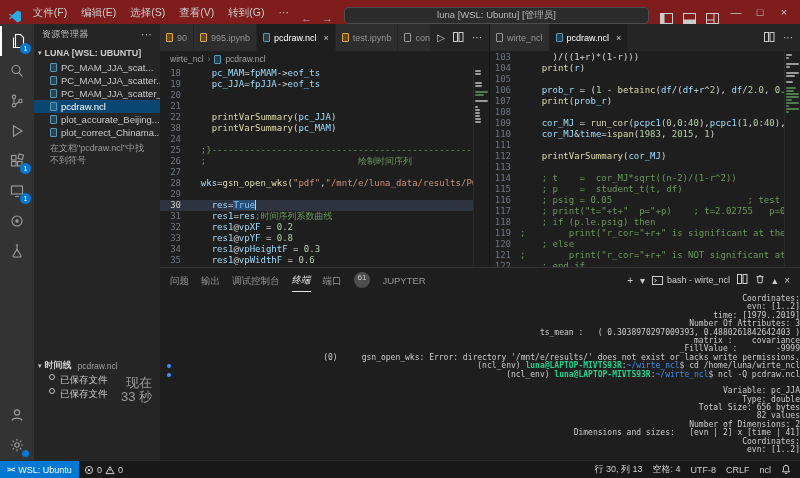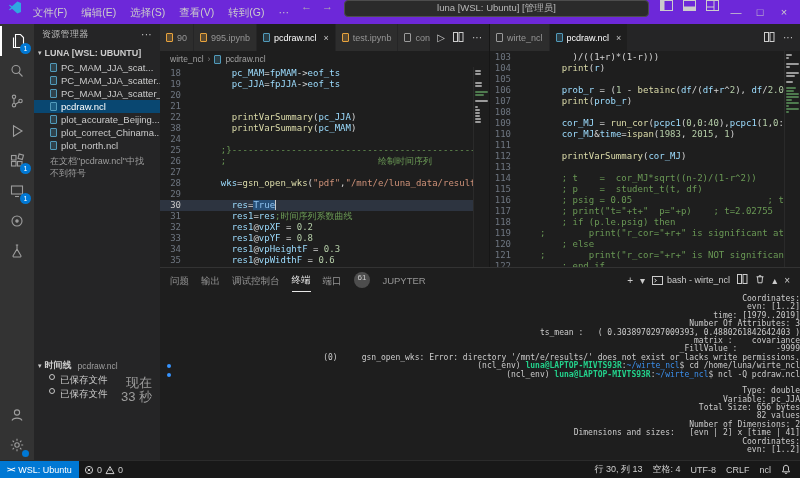--- a/index.html
+++ b/index.html
@@ -1,20 +1,20 @@
 <!DOCTYPE html>
 <html><head>
 <meta charset="utf-8">
 <style>
 *{margin:0;padding:0;box-sizing:border-box;}
 html,body{width:800px;height:478px;overflow:hidden;}
 body{background:#1e1e1e;font-family:"Liberation Sans","DejaVu Sans",sans-serif;color:#cccccc;-webkit-font-smoothing:antialiased;}
 .window{width:800px;height:478px;display:flex;flex-direction:column;}
 
-.titlebar{flex:0 0 24px;height:24px;background:#6d28d9;display:flex;align-items:flex-start;padding:0 4px;}
+.titlebar{flex:0 0 24px;height:24px;background:#7f1d1d;display:flex;align-items:flex-end;padding:0 4px;}
 .logo{width:15px;height:15px;margin:0 4px;}
 .menubar{display:flex;}
 .menu-item{font-size:10.5px;color:#cccccc;padding:0 7px;line-height:24px;white-space:nowrap;}
 .nav-arrow{font-size:11px;color:#b0b0b0;padding:0 5px;}
 .searchbox{width:330px;height:17px;background:#2b2b2b;border:1px solid #4d4d4d;border-radius:4px;font-size:9.5px;color:#b9b9b9;display:flex;align-items:center;justify-content:center;margin:0 6px;white-space:nowrap;overflow:hidden;}
 .tb-spacer{flex:1;}
 .tb-icon{display:flex;align-items:center;padding:0 5px;}
 .win-btn{width:26px;text-align:center;font-size:11px;color:#cccccc;line-height:24px;}
 
 .main{flex:1;display:flex;min-height:0;}
@@ -56,37 +56,37 @@
 .tabs{display:flex;min-width:0;overflow:hidden;}
 .tab{display:flex;align-items:center;gap:4px;padding:0 6px;font-size:9px;color:#969696;background:#2d2d2d;border-right:1px solid #252526;white-space:nowrap;}
 .tab.active{background:#1e1e1e;color:#ffffff;}
 .tab .close{margin-left:3px;font-size:9px;color:#c5c5c5;}
 .tab-actions{margin-left:auto;display:flex;align-items:center;gap:8px;padding:0 7px;color:#cccccc;font-size:10px;}
 .tab-actions svg{stroke:#cccccc;fill:none;stroke-width:1;}
 .breadcrumbs{flex:0 0 16px;display:flex;align-items:center;font-size:8.5px;color:#a0a0a0;padding:0 10px;gap:4px;background:#1e1e1e;white-space:nowrap;overflow:hidden;}
 .bc-sep{color:#7a7a7a;}
 .code{flex:1;display:flex;min-height:0;overflow:hidden;font-family:"DejaVu Sans Mono","Liberation Mono",monospace;font-size:9px;line-height:11px;}
 .code-lines{flex:1;overflow:hidden;padding-top:1px;}
-.code-row{display:flex;height:11px;gap:20px;}
+.code-row{display:flex;height:11px;}
 .code-row.cur{background:#2d3440;}
 .gutter{flex:0 0 30px;width:30px;text-align:right;padding-right:9px;color:#6e7681;}
 .cur .gutter{color:#c6c6c6;}
 .ctext{flex:1;white-space:pre;overflow:hidden;}
 .tk-p{color:#d4d4d4;} .tk-v{color:#9cdcfe;} .tk-f{color:#dcdcaa;} .tk-s{color:#ce9178;}
 .tk-n{color:#b5cea8;} .tk-c{color:#6a9955;}
 .tk-sel{color:#8fc2ee;background:#264f78;}
 .tk-cursor{display:inline-block;width:0;border-left:1px solid #c8c8c8;height:10px;vertical-align:text-bottom;}
 .minimap{flex:0 0 16px;width:16px;border-left:1px solid #2a2a2a;padding:3px 1px 0 1px;overflow:hidden;}
 .mm-bar{height:2px;margin-bottom:1px;border-radius:1px;}
 
 .panel{flex:1;display:flex;flex-direction:column;background:#1e1e1e;min-height:0;text-align:right;}
 .panel-tabs{flex:0 0 24px;display:flex;align-items:center;padding:0 10px;overflow:hidden;}
 .ptabs{display:flex;align-items:center;gap:12px;}
 .ptab{font-size:9.5px;color:#969696;line-height:23px;white-space:nowrap;}
-.ptab.active{color:#e7e7e7;border-bottom:1px solid #e7e7e7;}
+.ptab.active{color:#e7e7e7;border-bottom:1px solid #e7e7e7;font-style:italic;}
 .pbadge{background:#4d4d4d;color:#cccccc;font-size:8px;border-radius:8px;padding:0 4px;height:16px;line-height:12px;}
 .panel-right{margin-left:auto;display:flex;align-items:center;gap:7px;color:#cccccc;font-size:10px;white-space:nowrap;}
 .panel-right svg{stroke:#cccccc;fill:none;stroke-width:1;}
 .term-item{display:flex;align-items:center;gap:4px;font-size:9px;color:#cccccc;}
 .terminal{flex:1;overflow:hidden;padding:3px 0 0 16px;font-family:"DejaVu Sans Mono","Liberation Mono",monospace;font-size:8px;line-height:8.4px;color:#cccccc;}
 .t-line{height:8.4px;white-space:pre;position:relative;}
 .tk-tp{color:#cccccc;} .tk-tg{color:#23d18b;font-weight:bold;} .tk-tb{color:#3b8eea;}
 .tk-dot{position:absolute;left:-9px;top:2px;width:4px;height:4px;border-radius:50%;background:#3794ff;}
 
 .statusbar{flex:0 0 18px;height:18px;background:#181818;border-top:1px solid #2b2b2b;display:flex;align-items:center;font-size:9px;color:#cfcfcf;overflow:hidden;}
@@ -242,24 +242,20 @@
             <span class="fname">pcdraw.ncl</span>
           </div>
           <div class="file-row">
             <span class="ficon ic-ncl"></span>
             <span class="fname">plot_accurate_Beijing...</span>
           </div>
           <div class="file-row">
             <span class="ficon ic-ncl"></span>
             <span class="fname">plot_correct_Chinama...</span>
           </div>
-          <div class="file-row">
-            <span class="ficon ic-ncl"></span>
-            <span class="fname">plot_north.ncl</span>
-          </div>
         </div>
       <div class="outline-msg">在文档"pcdraw.ncl"中找不到符号</div>
       <div class="sb-spacer"></div>
       <div class="section-header">
         <span class="chev">▾</span>
         <span>时间线</span>
         <span class="tl-file">pcdraw.ncl</span>
       </div>
       <div id="timeline-items">
           <div class="tl-row">
@@ -584,22 +580,22 @@
             <div class="t-line"><span class="tk-tp">            evn: [1..2]</span></div>
             <div class="t-line"><span class="tk-tp">            time: [1979..2019]</span></div>
             <div class="t-line"><span class="tk-tp">Number Of Attributes: 3</span></div>
             <div class="t-line"><span class="tk-tp">  ts_mean :   ( 0.3038970297009393, 0.4880261842642403 )</span></div>
             <div class="t-line"><span class="tk-tp">  matrix :    covariance</span></div>
             <div class="t-line"><span class="tk-tp">  _FillValue :        -9999</span></div>
             <div class="t-line"><span class="tk-tp">(0)     gsn_open_wks: Error: directory '/mnt/e/results/' does not exist or lacks write permissions.</span></div>
             <div class="t-line"><span class="tk-dot"></span><span class="tk-tp">(ncl_env) </span><span class="tk-tg">luna@LAPTOP-MIVTS93R</span><span class="tk-tp">:</span><span class="tk-tb">~/wirte_ncl</span><span class="tk-tp">$ cd /home/luna/wirte_ncl</span></div>
             <div class="t-line"><span class="tk-dot"></span><span class="tk-tp">(ncl_env) </span><span class="tk-tg">luna@LAPTOP-MIVTS93R</span><span class="tk-tp">:</span><span class="tk-tb">~/wirte_ncl</span><span class="tk-tp">$ ncl -Q pcdraw.ncl</span></div>
             <div class="t-line"></div>
+            <div class="t-line"><span class="tk-tp">Variable: pc_JJA</span></div>
             <div class="t-line"><span class="tk-tp">Type: double</span></div>
-            <div class="t-line"><span class="tk-tp">Variable: pc_JJA</span></div>
             <div class="t-line"><span class="tk-tp">Total Size: 656 bytes</span></div>
             <div class="t-line"><span class="tk-tp">            82 values</span></div>
             <div class="t-line"><span class="tk-tp">Number of Dimensions: 2</span></div>
             <div class="t-line"><span class="tk-tp">Dimensions and sizes:   [evn | 2] x [time | 41]</span></div>
             <div class="t-line"><span class="tk-tp">Coordinates:</span></div>
             <div class="t-line"><span class="tk-tp">            evn: [1..2]</span></div>
           </div>
       </div>
     </div>
   </div>

